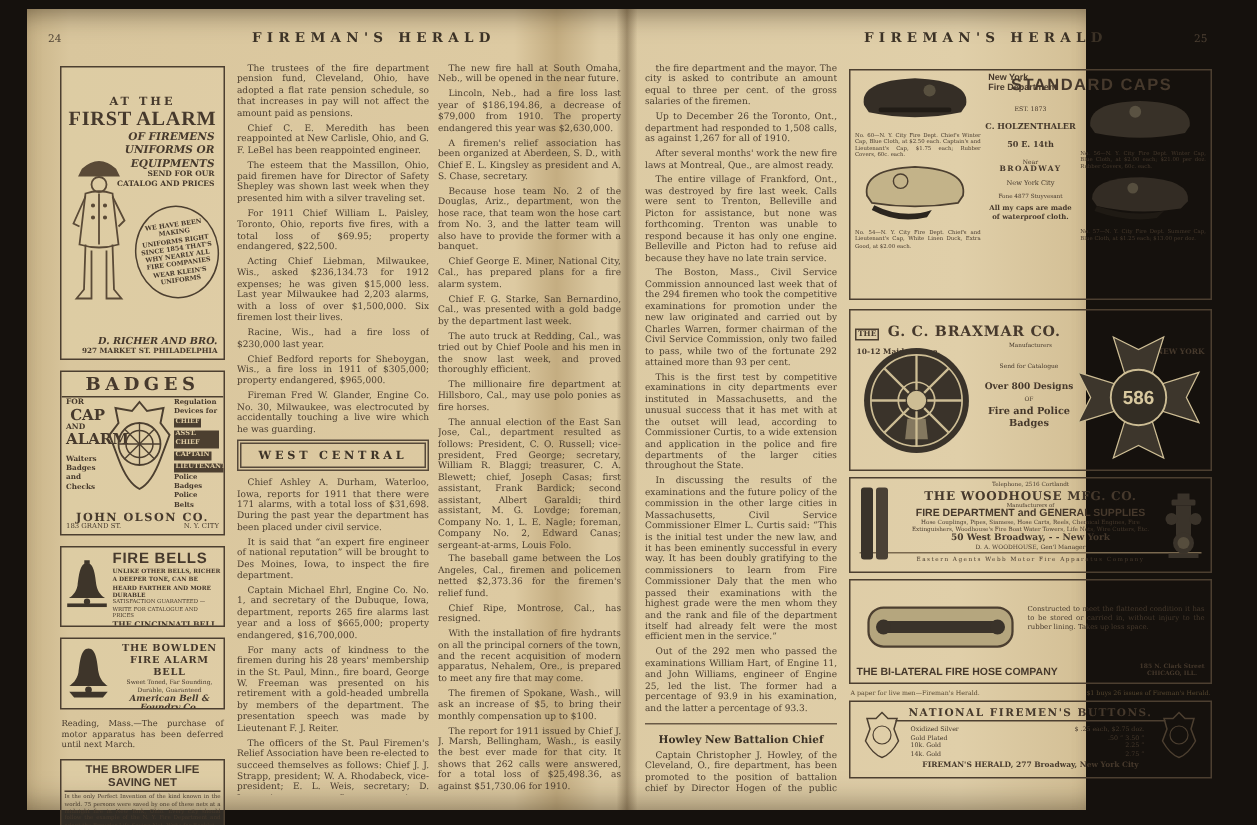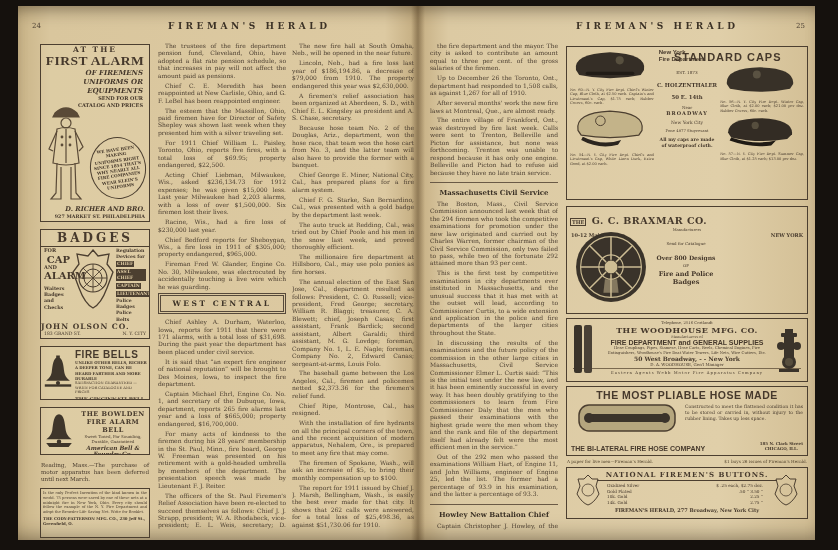--- a/index.html
+++ b/index.html
@@ -1,59 +1,59 @@
 <!DOCTYPE html>
 <html><head>
 <meta charset="utf-8">
 <style>
   html,body{margin:0;padding:0;background:#15110d;}
   .screen{position:relative;width:838px;height:550px;background:#15110d;overflow:hidden;
           font-family:"DejaVu Serif", serif;color:#46392c;}
-  .paper{position:absolute;left:18px;top:6px;width:797px;height:534px;
+  .paper{position:absolute;left:18px;top:6px;width:706px;height:534px;
          background:linear-gradient(90deg,#c9b488 0%,#d9c69d 4%,#ddcaa2 46%,#c4ad81 50%,#dccaa3 54%,#e0cfa9 88%,#d3bf95 100%);
          box-shadow:inset 0 14px 18px -12px rgba(40,28,12,.55), inset 0 -16px 20px -14px rgba(40,28,12,.5);}
   .gutter{position:absolute;left:393px;top:0;width:14px;height:100%;
           background:linear-gradient(90deg,rgba(60,40,16,0) 0%,rgba(60,40,16,.38) 50%,rgba(60,40,16,0) 100%);}
   .page{position:absolute;top:0;height:534px;}
   .page-left{left:0;width:397px;}
   .page-right{left:400px;width:395px;}
   .pagenum{position:absolute;font-size:7px;color:#4d4033;}
   .masthead{position:absolute;font-size:9px;font-weight:bold;letter-spacing:3.5px;color:#3c3226;white-space:nowrap;}
 
   
   .col{position:absolute;overflow:hidden;}
   .para{font-size:6px;line-height:1.24;text-align:justify;text-indent:7px;margin:0 0 2.5px 0;color:#4a3d2f;}
   .secbox{border:1px solid #56493a;outline:1px solid #56493a;outline-offset:1px;margin:5px 2px 6px 2px;padding:3px 0;
           text-align:center;font-size:7.5px;font-weight:bold;letter-spacing:2.5px;color:#3c3226;}
   .subhead{text-align:center;font-size:7px;font-weight:bold;margin:6px 0 3px 0;color:#3c3226;border-top:1px solid #6a5a46;padding-top:5px;}
 
   
   .adcol{position:absolute;left:22px;top:38px;width:110px;}
   .adbox{border:1.5px solid #4c3f30;background:rgba(255,244,214,.12);margin-bottom:7px;position:relative;overflow:hidden;}
-  .klein{height:176px;text-align:center;padding-top:0;}
+  .klein{height:176px;text-align:center;padding-top:18px;}
   .klein .k1{font-size:7.5px;letter-spacing:2px;font-weight:bold;}
   .klein .k2{font-size:13.5px;font-weight:bold;letter-spacing:.5px;font-family:"Liberation Serif",serif;margin-top:-1px;}
   .klein .kital{font-size:7px;font-style:italic;font-weight:bold;text-align:right;padding-right:6px;line-height:1.25;}
   .klein .ksm{font-size:5px;font-weight:bold;text-align:right;padding-right:6px;line-height:1.3;}
   .kfig{position:absolute;left:2px;top:56px;}
   .koval{position:absolute;right:3px;top:92px;width:56px;height:62px;border:1.5px solid #4c3f30;border-radius:50%;
          display:flex;align-items:center;justify-content:center;text-align:center;font-size:4.2px;line-height:1.25;
          font-weight:bold;padding:3px;box-sizing:border-box;transform:rotate(-8deg);}
   .kfoot{position:absolute;left:0;right:0;bottom:2px;text-align:right;padding-right:4px;font-size:6.5px;font-style:italic;font-weight:bold;}
   .kfoot .sub{font-size:4.8px;font-style:normal;}
 
   .badges{height:108px;}
   .badges .btitle{text-align:center;font-size:12px;font-weight:bold;letter-spacing:3px;border-bottom:1px solid #4c3f30;padding:1px 0;}
   .bleft{position:absolute;left:3px;top:18px;width:26px;font-weight:bold;line-height:1.1;}
   .bleft .big{font-size:10px;text-align:right;} .bleft .sm{font-size:5px;}
   .bleft .waiters{font-size:4.8px;margin-top:4px;line-height:1.3;}
   .bbadge{position:absolute;left:30px;top:18px;}
   .bright{position:absolute;right:3px;top:18px;width:30px;font-size:4.6px;font-weight:bold;line-height:1.35;text-align:left;}
   .bright .rank{background:#4c3f30;color:#ddcaa2;padding:0 1px;margin:1px 0;display:inline-block;font-size:4.4px;}
-  .bfoot{position:absolute;bottom:2px;left:0;right:0;text-align:left;}
+  .bfoot{position:absolute;bottom:2px;left:0;right:0;text-align:center;}
   .bfoot .co{font-size:7.5px;font-weight:bold;letter-spacing:1px;}
   .bfoot .addr{display:flex;justify-content:space-between;font-size:4.6px;padding:0 3px;}
 
   .bellad{height:52px;}
   .bellad .bellico{position:absolute;left:2px;top:8px;}
   .bellad .tx{margin-left:34px;padding:2px 2px 0 0;}
   .bellad .t1{font-size:10px;font-weight:bold;font-family:"Liberation Sans",sans-serif;letter-spacing:.5px;}
   .bellad .t2{font-size:3.9px;font-weight:bold;line-height:1.35;}
   .bellad .t3{font-size:3.6px;line-height:1.3;}
   .bellad .t4{font-size:5.2px;font-weight:bold;margin-top:1px;}
@@ -245,20 +245,21 @@
           <div class="t1">FIRE ALARM BELL</div>
           <div class="t2">Sweet Toned, Far Sounding, Durable, Guaranteed</div>
           <div class="t3">American Bell &amp; Foundry Co.</div>
 
         </div>
       </div>
 
       <div class="looseline">Reading, Mass.—The purchase of motor apparatus has been deferred until next March.</div>
 
       <div class="adbox browder">
+        <div class="t1">THE BROWDER LIFE SAVING NET</div>
         <div class="t2">Is the only Perfect Invention of the kind known in the world. 75 persons were saved by one of these nets at a midnight fire in New York, Ohio. Every city should follow the example of the N. Y. Fire Department and adopt the Browder Life Saving Net. Write for Booklet.</div>
         <div class="t3">THE CODY-PATTERSON MFG. CO., 230 Jeff St., Greenfield, O.</div>
       </div>
     </div>
 
     <div class="col" style="left:140px;top:36px;width:128px;height:488px;">
       <div>
             <p class="para">The trustees of the fire department pension fund, Cleveland, Ohio, have adopted a flat rate pension schedule, so that increases in pay will not affect the amount paid as pensions.</p>
             <p class="para">Chief C. E. Meredith has been reappointed at New Carlisle, Ohio, and G. F. LeBel has been reappointed engineer.</p>
             <p class="para">The esteem that the Massillon, Ohio, paid firemen have for Director of Safety Shepley was shown last week when they presented him with a silver traveling set.</p>
@@ -305,21 +306,20 @@
     <div class="masthead" style="left:158px;top:15px;">FIREMAN'S HERALD</div>
     <div class="pagenum" style="right:8px;top:16px;">25</div>
 
     <div class="col" style="left:12px;top:36px;width:128px;height:488px;">
       <div>
             <p class="para">the fire department and the mayor. The city is asked to contribute an amount equal to three per cent. of the gross salaries of the firemen.</p>
             <p class="para">Up to December 26 the Toronto, Ont., department had responded to 1,508 calls, as against 1,267 for all of 1910.</p>
             <p class="para">After several months' work the new fire laws at Montreal, Que., are almost ready.</p>
             <p class="para">The entire village of Frankford, Ont., was destroyed by fire last week. Calls were sent to Trenton, Belleville and Picton for assistance, but none was forthcoming. Trenton was unable to respond because it has only one engine. Belleville and Picton had to refuse aid because they have no late train service.</p>
           </div>
-      <div class="subhead">Massachusetts Civil Service</div>
       <div>
             <p class="para">The Boston, Mass., Civil Service Commission announced last week that of the 294 firemen who took the competitive examinations for promotion under the new law originated and carried out by Charles Warren, former chairman of the Civil Service Commission, only two failed to pass, while two of the fortunate 292 attained more than 93 per cent.</p>
             <p class="para">This is the first test by competitive examinations in city departments ever instituted in Massachusetts, and the unusual success that it has met with at the outset will lead, according to Commissioner Curtis, to a wide extension and application in the police and fire departments of the larger cities throughout the State.</p>
             <p class="para">In discussing the results of the examinations and the future policy of the commission in the other large cities in Massachusetts, Civil Service Commissioner Elmer L. Curtis said: “This is the initial test under the new law, and it has been eminently successful in every way. It has been doubly gratifying to the commissioners to learn from Fire Commissioner Daly that the men who passed their examinations with the highest grade were the men whom they and the rank and file of the department itself had already felt were the most efficient men in the service.”</p>
             <p class="para">Out of the 292 men who passed the examinations William Hart, of Engine 11, and John Williams, engineer of Engine 25, led the list. The former had a percentage of 93.9 in his examination, and the latter a percentage of 93.3.</p>
           </div>
       <div class="subhead">Howley New Battalion Chief</div>
       <div>
             <p class="para">Captain Christopher J. Howley, of the Cleveland, O., fire department, has been promoted to the position of battalion chief by Director Hogen of the public service department. Howley was first on the list of three given to Hogen by the Civil Service Commission. The other two were Captains P. J. Reilly and W. J. Joyce.</p>
           </div>
@@ -410,20 +410,38 @@
             <path d="M42 66 L58 66 L60 84 L40 84 Z" fill="#cdbd94" opacity="0.5"></path>
           </svg>
         </span>
         <div class="brx-mid">
           <div class="sf">Send for Catalogue</div>
           <div class="ov">Over 800 Designs</div>
           <div class="of">OF</div>
           <div class="fp">Fire and Police</div>
           <div class="bd">Badges</div>
         </div>
+        <span class="brx-cross">
+          <svg width="84" height="84" viewBox="0 0 100 100">
+            <g fill="#3d362c">
+              <path d="M30 2 L50 12 L70 2 L60 34 L40 34 Z"></path>
+              <path d="M30 98 L50 88 L70 98 L60 66 L40 66 Z"></path>
+              <path d="M2 30 L12 50 L2 70 L34 60 L34 40 Z"></path>
+              <path d="M98 30 L88 50 L98 70 L66 60 L66 40 Z"></path>
+            </g>
+            <g stroke="#cdbd94" stroke-width="1" fill="none">
+              <path d="M30 2 L50 12 L70 2 L60 34 L40 34 Z"></path>
+              <path d="M30 98 L50 88 L70 98 L60 66 L40 66 Z"></path>
+              <path d="M2 30 L12 50 L2 70 L34 60 L34 40 Z"></path>
+              <path d="M98 30 L88 50 L98 70 L66 60 L66 40 Z"></path>
+            </g>
+            <circle cx="50" cy="50" r="22" fill="#332d24" stroke="#cdbd94" stroke-width="1.5"></circle>
+            <text x="50" y="55" text-anchor="middle" font-family="Liberation Sans, sans-serif" font-size="15" font-weight="bold" fill="#d8c89e">586</text>
+          </svg>
+        </span>
       </div>
 
       <div class="woodhouse">
         <span class="wh-left">
           <svg width="26" height="52" viewBox="0 0 26 52">
                 <rect x="4" y="2" width="8" height="48" rx="2" fill="#3a332a"></rect>
                 <rect x="14" y="2" width="8" height="48" rx="2" fill="#4a4136"></rect>
               </svg>
         </span>
         <span class="wh-right">
@@ -442,21 +460,20 @@
         <div class="wh-name">THE WOODHOUSE MFG. CO.</div>
         <div class="wh-mfr">Manufacturers of</div>
         <div class="wh-title">FIRE DEPARTMENT and GENERAL SUPPLIES</div>
         <div class="wh-body">Hose Couplings, Pipes, Siamese, Hose Carts, Reels, Chemical Engines, Fire Extinguishers, Woodhouse's Fire Boat Water Towers, Life Nets, Wire Cutters, Etc.</div>
         <div class="wh-adr">50 West Broadway,  -  -  New York</div>
         <div class="wh-mgr">D. A. WOODHOUSE, Gen'l Manager</div>
         <div class="wh-foot">Eastern Agents Webb Motor Fire Apparatus Company</div>
       </div>
 
       <div class="hosead">
-        <div class="hose-title">THE MOST PLIABLE HOSE MADE</div>
         <span class="hose-img">
           <svg width="100" height="30" viewBox="0 0 100 30">
             <rect x="2" y="2" width="96" height="26" rx="10" fill="#b5a67e" stroke="#4c3f30" stroke-width="1.5"></rect>
             <rect x="10" y="11" width="80" height="8" rx="4" fill="#3a332a"></rect>
             <circle cx="12" cy="15" r="5" fill="#3a332a"></circle>
                 <circle cx="88" cy="15" r="5" fill="#3a332a"></circle>
           </svg>
         </span>
         <div class="hose-body">Constructed to meet the flattened condition it has to be stored or carried in, without injury to the rubber lining. Takes up less space.</div>
         <div class="hose-co">THE BI-LATERAL FIRE HOSE COMPANY</div>

